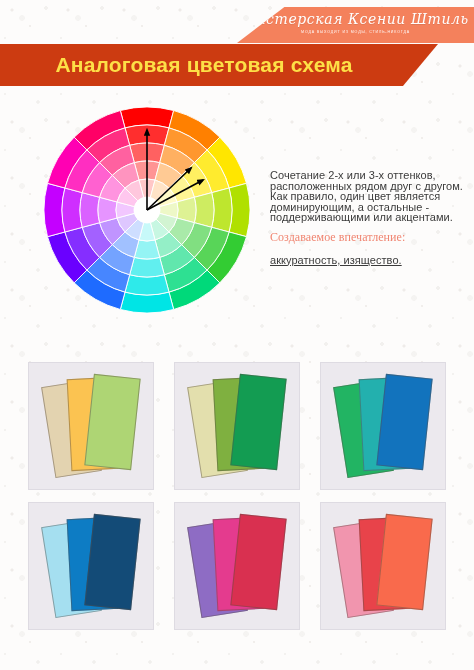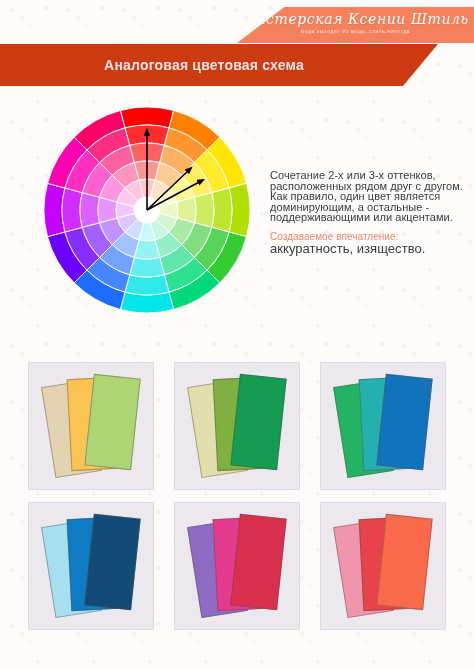--- a/index.html
+++ b/index.html
@@ -72,22 +72,22 @@
     background: #cc3b11;
     clip-path: polygon(0 0, 100% 0, 92% 100%, 0 100%);
     z-index: 4;
     display: flex;
     align-items: center;
     justify-content: center;
     padding-right: 30px;
     box-sizing: border-box;
   }
   .title-text {
-    color: #e5e5e5;
-    font-size: 14px;
+    color: #fde047;
+    font-size: 21px;
     font-weight: bold;
     letter-spacing: 0.2px;
     white-space: nowrap;
   }
 
   
   .wheel-wrap {
     position: absolute;
     left: 43px;
     top: 106px;
@@ -107,26 +107,28 @@
   .desc p {
     margin: 0;
     color: #3b3b3b;
     font-size: 11px;
     line-height: 10.6px;
     letter-spacing: 0.05px;
   }
   .desc .accent {
     color: #f08470;
     margin-top: 9px;
-    font-size: 10px;
+    font-size: 12px;
+    font-family: Liberation Serif, serif;
   }
   .desc .accent-sub {
     color: #3b3b3b;
-    margin-top: 1px;
-    font-size: 13px;
+    margin-top: 12px;
+    font-size: 11px;
+    text-decoration: underline;
   }
 
   
   .samples {
     position: absolute;
     left: 0;
     top: 362px;
     width: 474px;
     z-index: 2;
   }

